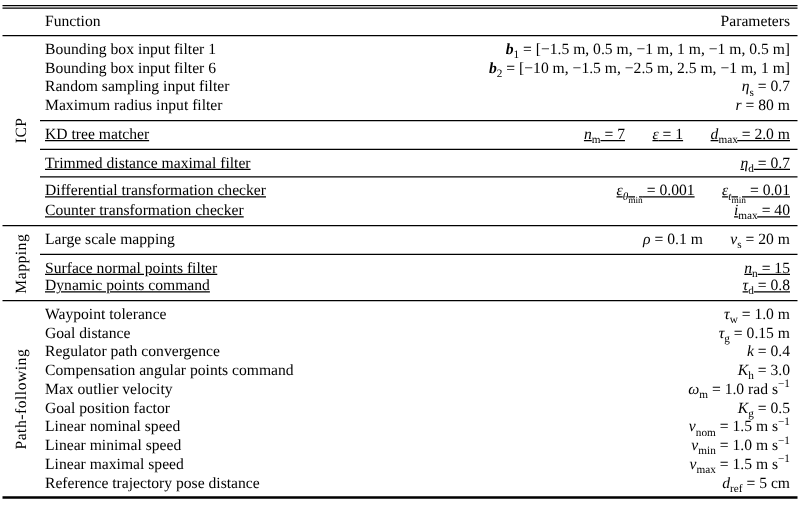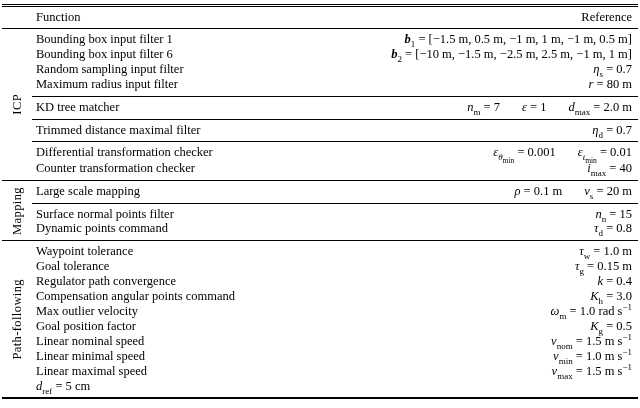--- a/index.html
+++ b/index.html
@@ -26,39 +26,39 @@
     display:flex;align-items:center;justify-content:center;
   }
   .vlabel{
     writing-mode:vertical-rl;
     transform:rotate(180deg);
     white-space:nowrap;
     letter-spacing:.4px;
   }
   .group-content{flex:1;min-width:0;}
   .section{padding:3px 6px 4px 4px;}
-  .section.ruled{border-top:1px solid #000;}
+  .section.ruled{border-top:1px solid #000;text-decoration:underline;}
   .row{
     display:flex;justify-content:space-between;align-items:flex-start;
     line-height:14.9px;
   }
   .fn{white-space:nowrap;}
   .pr{white-space:nowrap;display:flex;gap:22px;}
   i{font-style:italic;}
   sub{font-size:9px;line-height:0;}
   sub sub{font-size:7.5px;}
   sup{font-size:9px;line-height:0;}
 </style>
 </head>
 <body>
 
 <div class="paper-table">
   <div class="header-row">
     <span>Function</span>
-    <span>Reference</span>
+    <span>Parameters</span>
   </div>
   <div id="table-body">
       <div class="group">
         <div class="group-label">
           <span class="vlabel">ICP</span>
         </div>
         <div class="group-content">
           <div class="section">
             <div class="row">
               <div class="fn">Bounding box input filter 1</div>
@@ -156,21 +156,21 @@
         </div>
         <div class="group-content">
           <div class="section">
             <div class="row">
               <div class="fn">Waypoint tolerance</div>
               <div class="pr">
                 <span class="param"><i>τ</i><sub>w</sub> = 1.0 m</span>
               </div>
             </div>
             <div class="row">
-              <div class="fn">Goal tolerance</div>
+              <div class="fn">Goal distance</div>
               <div class="pr">
                 <span class="param"><i>τ</i><sub>g</sub> = 0.15 m</span>
               </div>
             </div>
             <div class="row">
               <div class="fn">Regulator path convergence</div>
               <div class="pr">
                 <span class="param"><i>k</i> = 0.4</span>
               </div>
             </div>
@@ -204,20 +204,21 @@
                 <span class="param"><i>v</i><sub>min</sub> = 1.0 m s<sup>−1</sup></span>
               </div>
             </div>
             <div class="row">
               <div class="fn">Linear maximal speed</div>
               <div class="pr">
                 <span class="param"><i>v</i><sub>max</sub> = 1.5 m s<sup>−1</sup></span>
               </div>
             </div>
             <div class="row">
+              <div class="fn">Reference trajectory pose distance</div>
               <div class="pr">
                 <span class="param"><i>d</i><sub>ref</sub> = 5 cm</span>
               </div>
             </div>
           </div>
         </div>
       </div>
     </div>
 </div>
 

